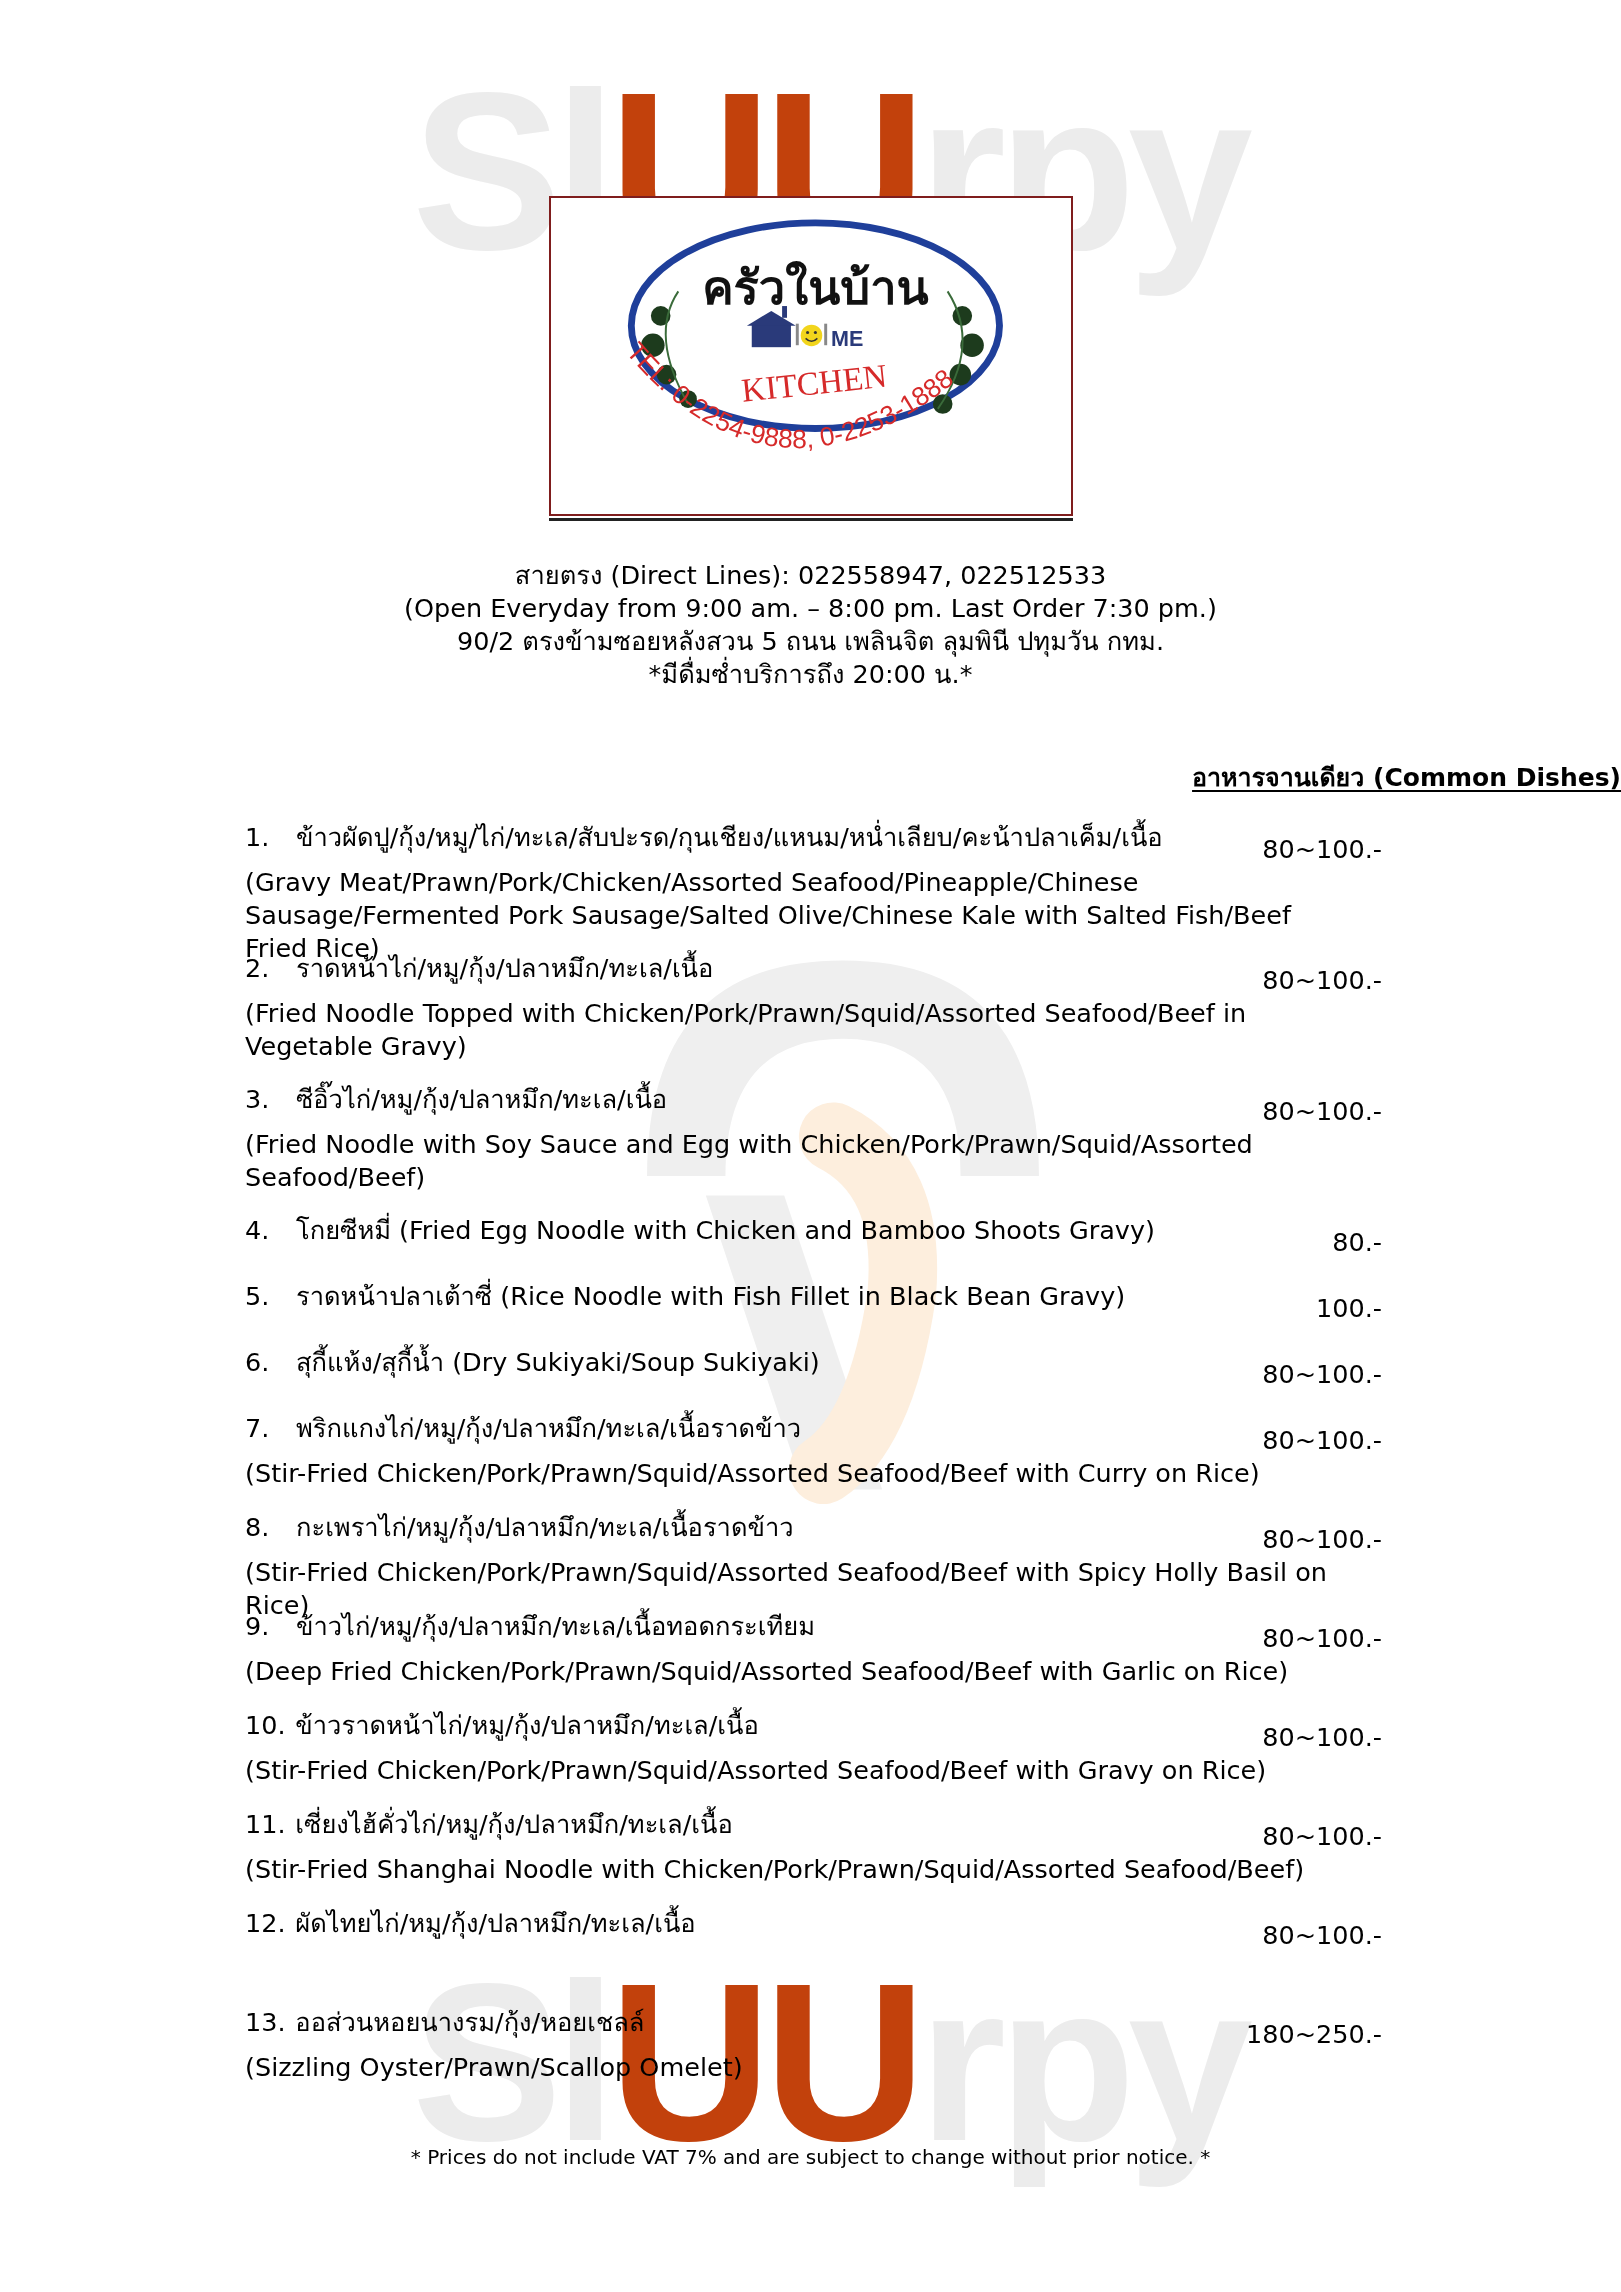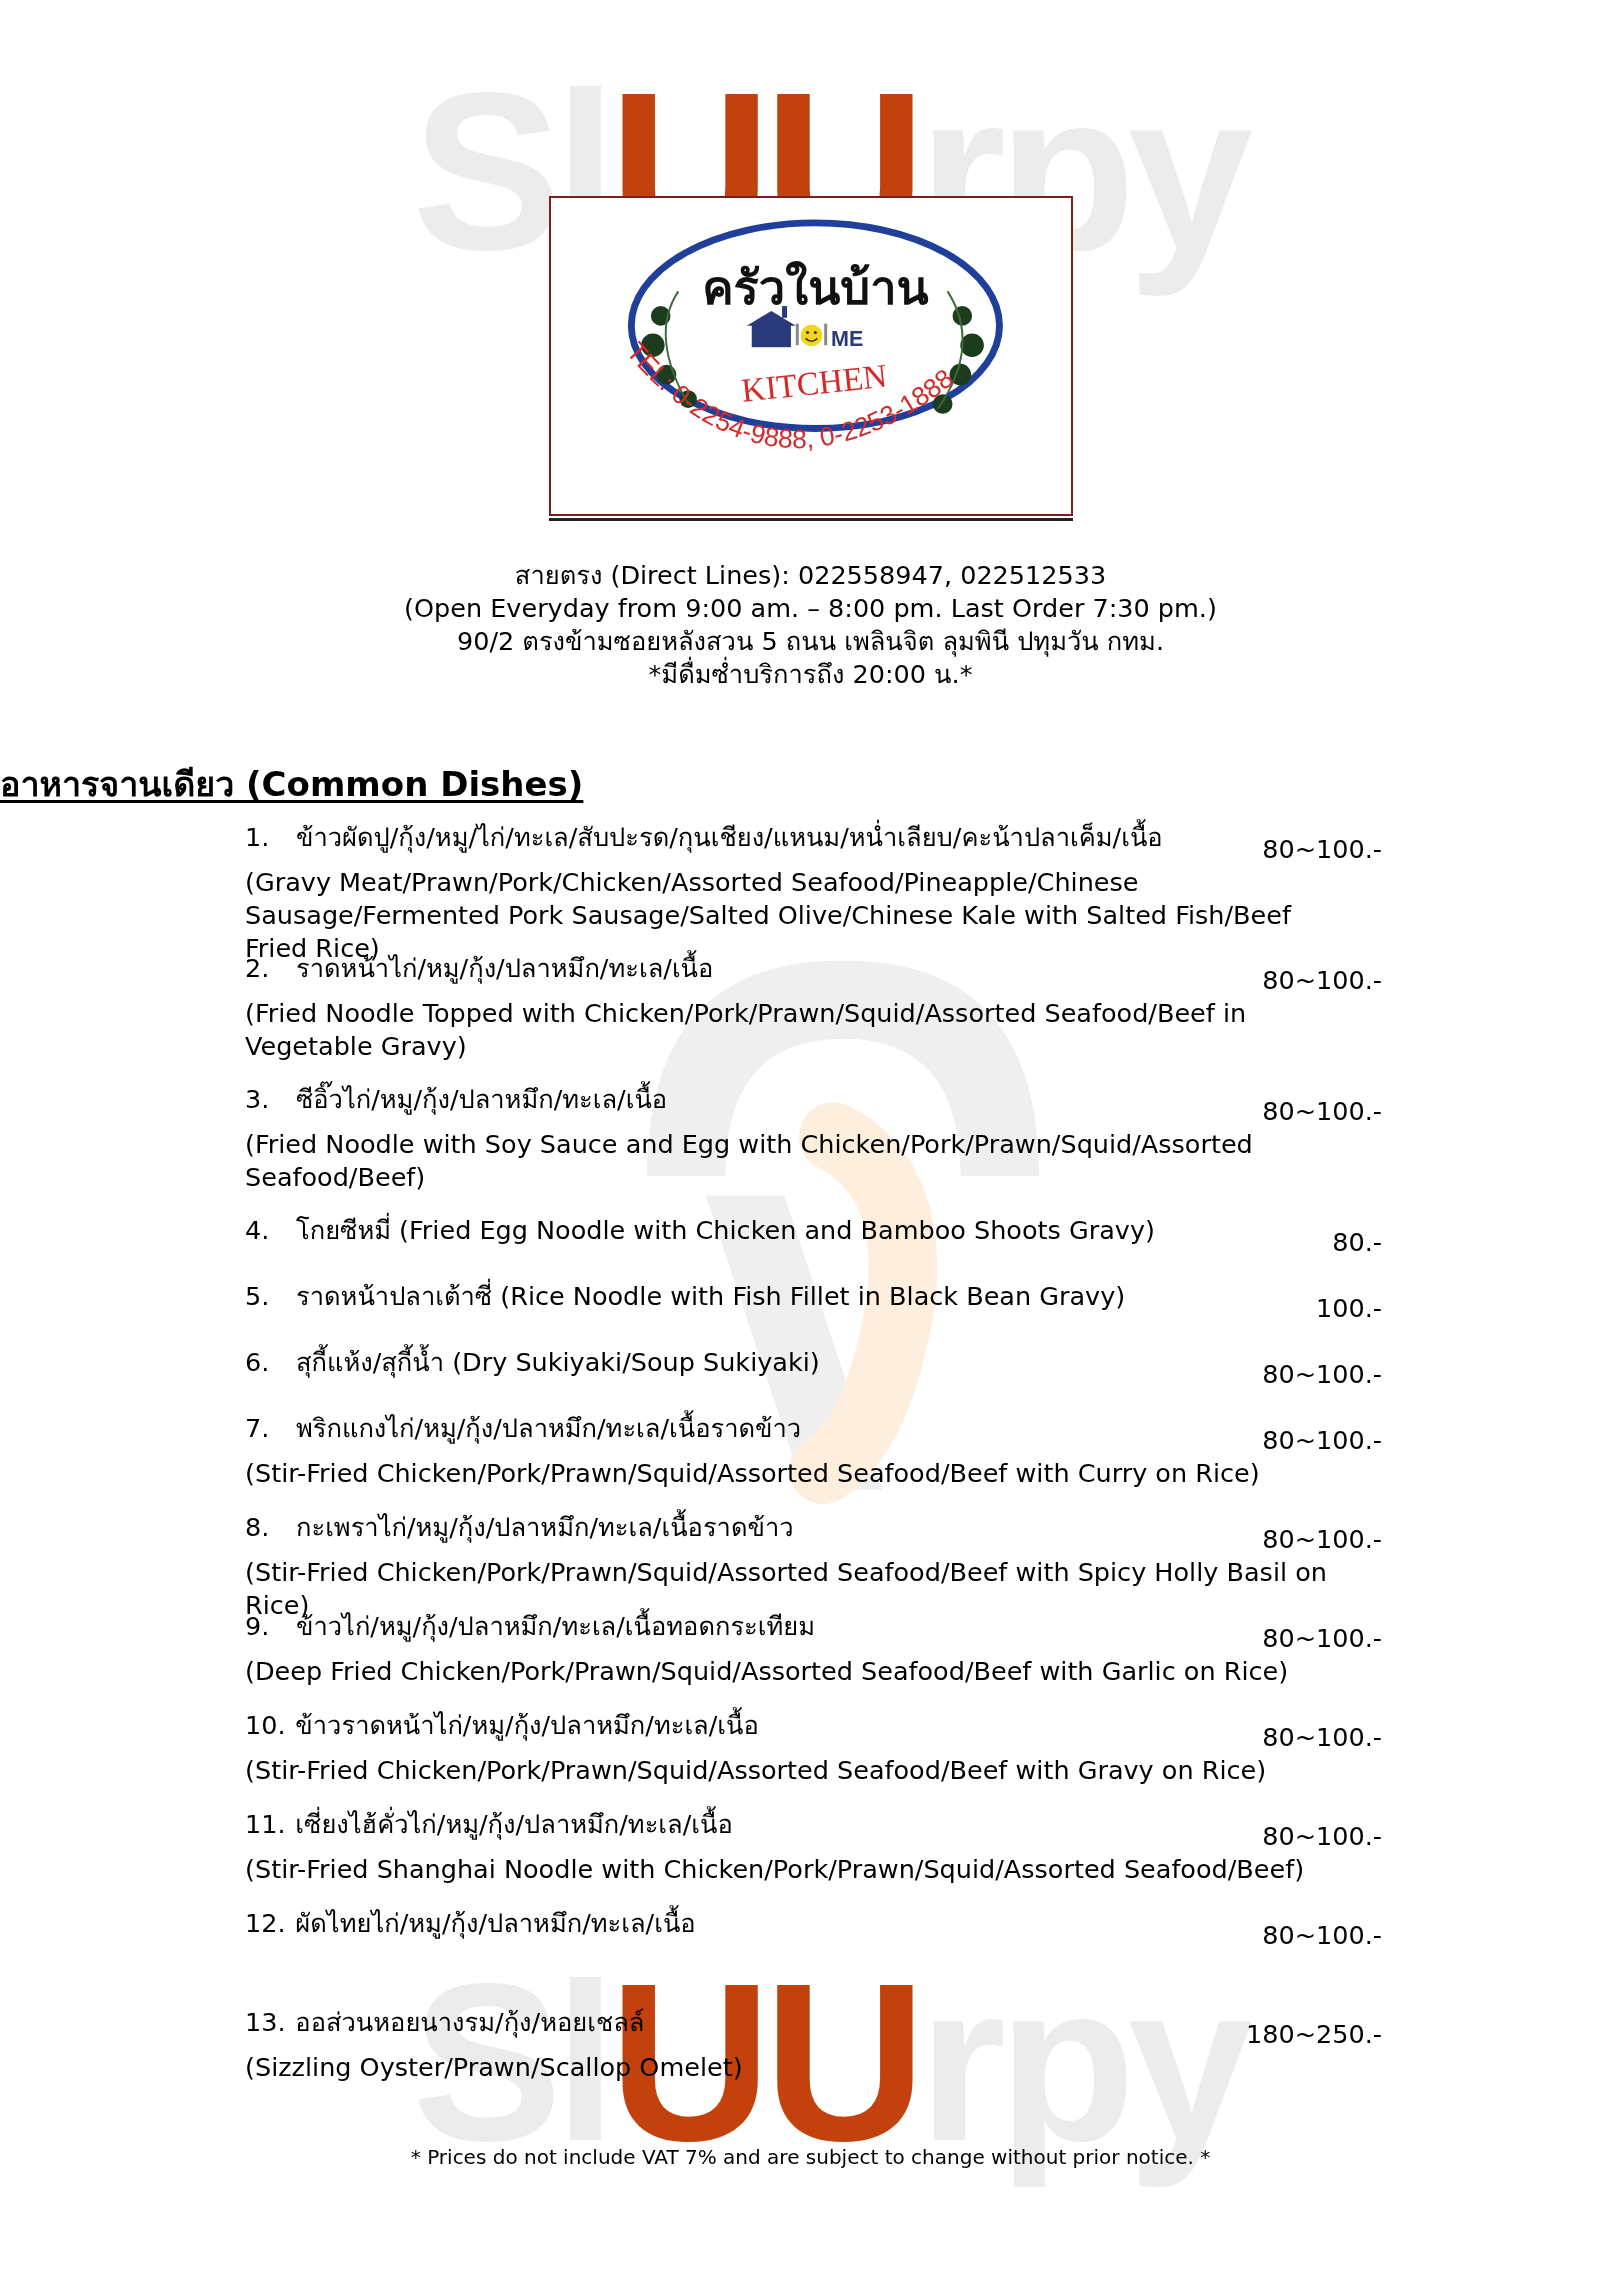--- a/index.html
+++ b/index.html
@@ -17,22 +17,22 @@
   .logo-box {
     position:absolute; left:549px; top:196px; width:520px; height:316px;
     border:2px solid #7f1d1d; background:#fff; z-index:1;
   }
   .logo-underline { position:absolute; left:549px; top:518px; width:524px; height:2.9px; background:#222; z-index:1; }
   .logo-svg { position:absolute; left:0; top:0; width:520px; height:316px; }
 
   .header { position:absolute; left:0; width:1621px; top:559px; text-align:center; z-index:2;
     font-size:25.5px; line-height:33px; }
   .header div { white-space:nowrap; }
-  .section-title { position:absolute; left:0; width:1621px; top:757px; text-align:left; z-index:2;
-    font-size:34px; font-weight:bold; text-decoration:underline; text-underline-offset:3.9px; }
+  .section-title { position:absolute; left:0; width:1621px; top:757px; text-align:right; z-index:2;
+    font-size:25px; font-weight:bold; text-decoration:underline; text-underline-offset:3.9px; }
 
   .menu { position:absolute; left:245px; top:821px; width:1137px; z-index:2; font-size:25.5px; line-height:33px; }
   .item { position:relative; }
   .item-line { display:flex; justify-content:space-between; white-space:nowrap; }
   .num { display:inline-block; width:51px; }
   .num.wide { width:auto; margin-right:9.8px; }
   .price { text-align:right;margin-top:12px; }
   .desc { white-space:normal; width:1103px; }
 
   .footer { position:absolute; left:0; width:1621px; top:2145px; text-align:center; z-index:2; font-size:20px; }

